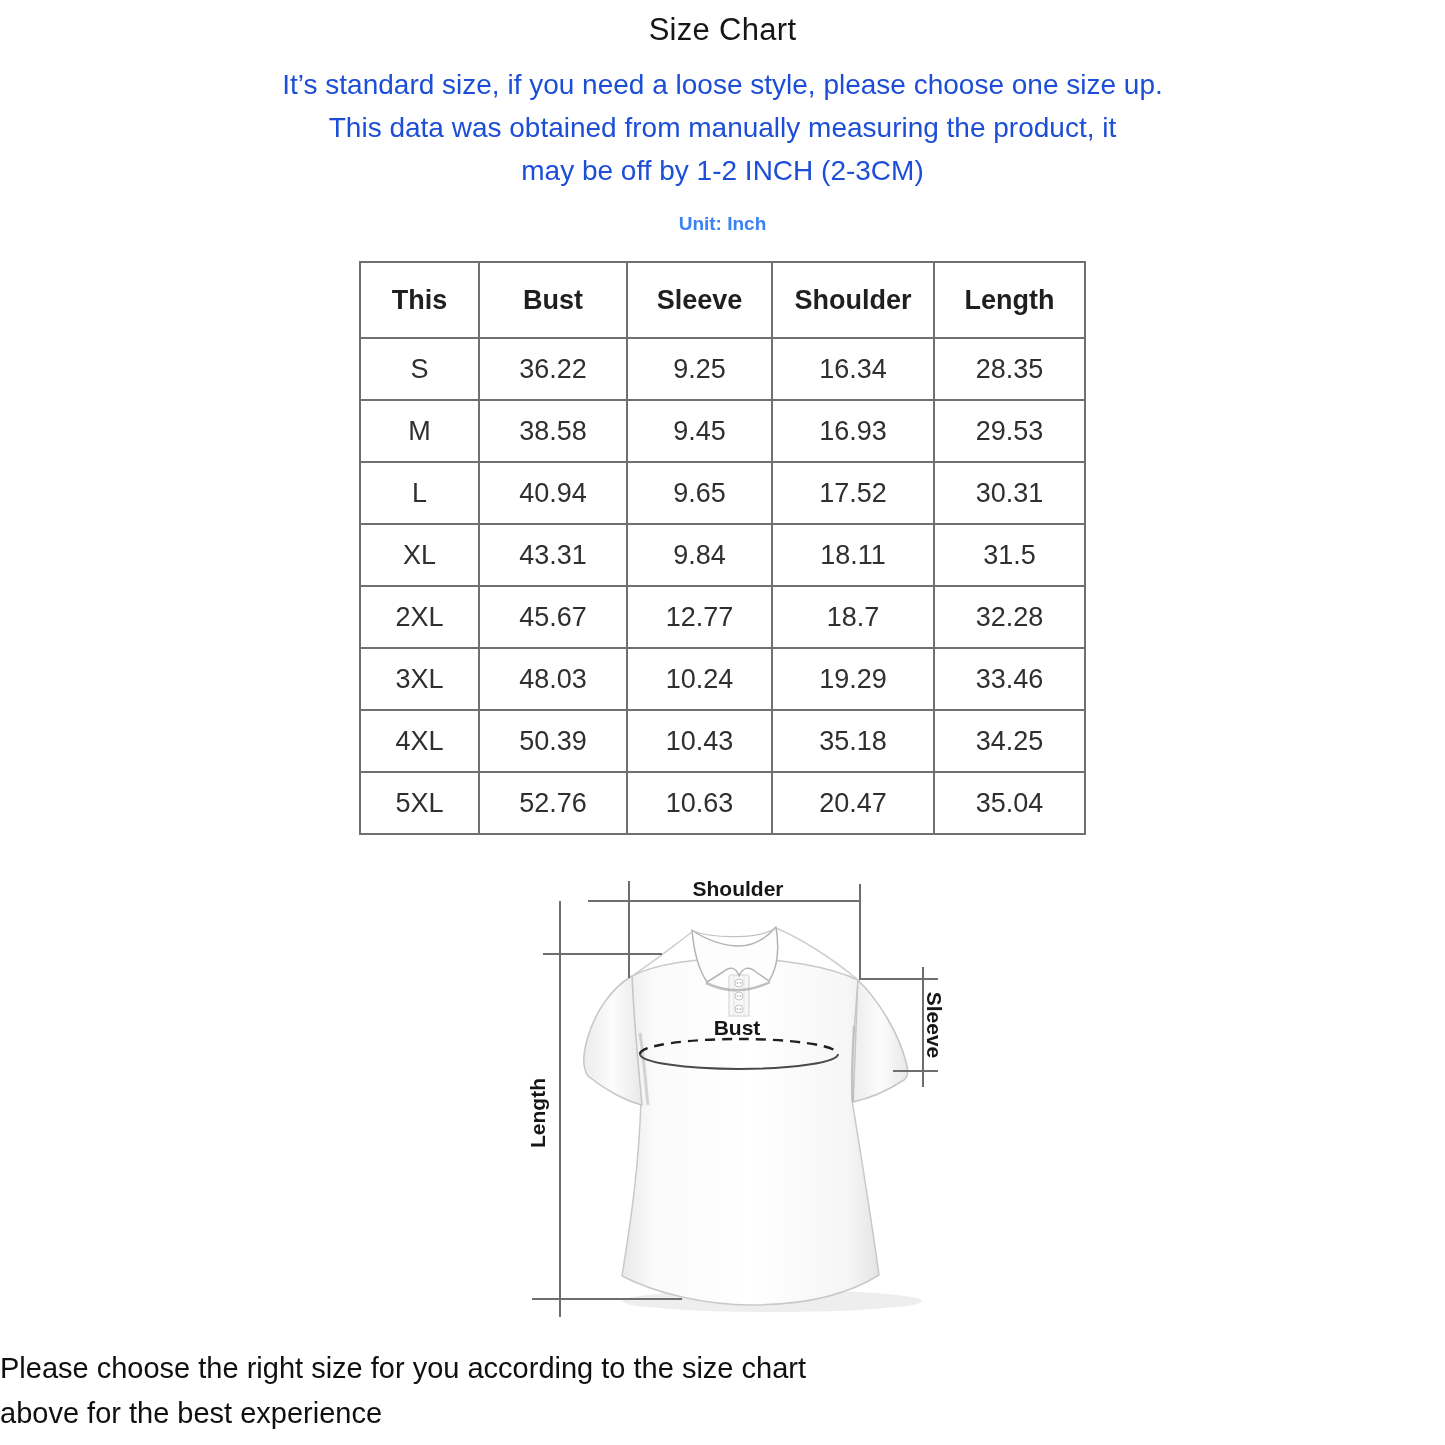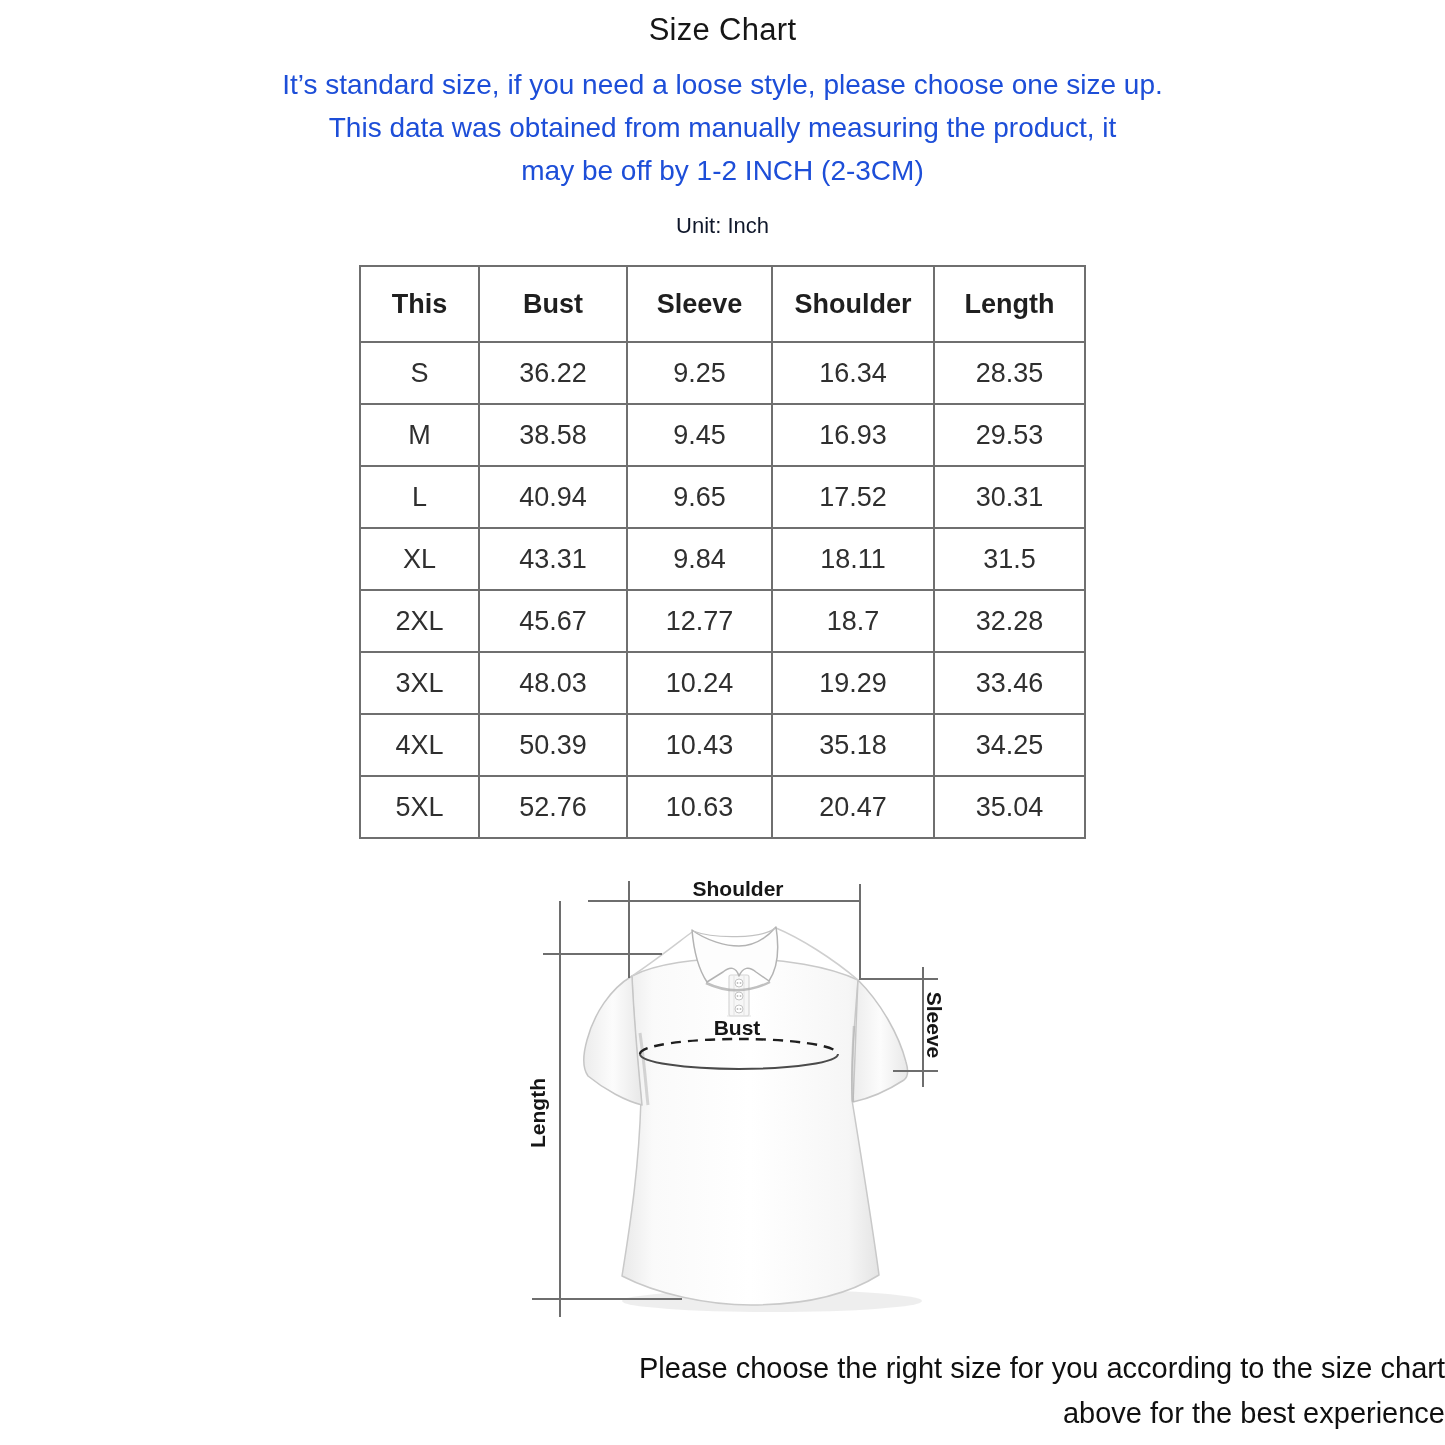--- a/index.html
+++ b/index.html
@@ -18,21 +18,21 @@
     letter-spacing:.3px;
   }
   .desc{
     margin-top:15px;
     text-align:center;
     font-size:28px;line-height:43px;color:#1d4ed8;
   }
   .unit{
     margin-top:21px;
     text-align:center;
-    font-size:22px;font-weight:400;color:#0f172a;
+    font-size:19px;font-weight:700;color:#3b82f6;
   }
   table.size-table{
     margin:26px auto 0 auto;
     width:725px;
     border-collapse:collapse;
     table-layout:fixed;
   }
   table.size-table th, table.size-table td{
     border:2px solid #6f6f6f;
     text-align:center;
@@ -44,22 +44,22 @@
   table.size-table tbody td{height:60px;font-weight:400;color:#2f2f2f;}
   .diagram{
     position:absolute;left:510px;top:868px;
     width:460px;height:462px;
   }
   .dlabel{
     font-family:"Liberation Sans",sans-serif;
     font-size:21px;font-weight:700;fill:#161616;
   }
   .footer{
-    position:absolute;left:6px;right:0;top:1346px;
-    text-align:right;
+    position:absolute;left:0;right:0;top:1346px;
+    text-align:left;
     font-size:29px;line-height:45px;color:#101010;
   }
 </style>
 </head>
 <body>
 
 <div class="page">
 
   <h1 class="title">Size Chart</h1>
 

